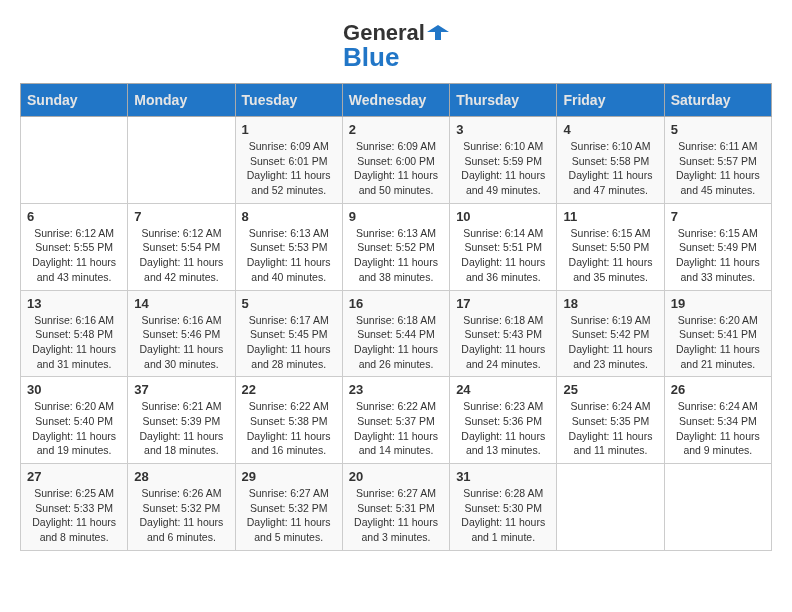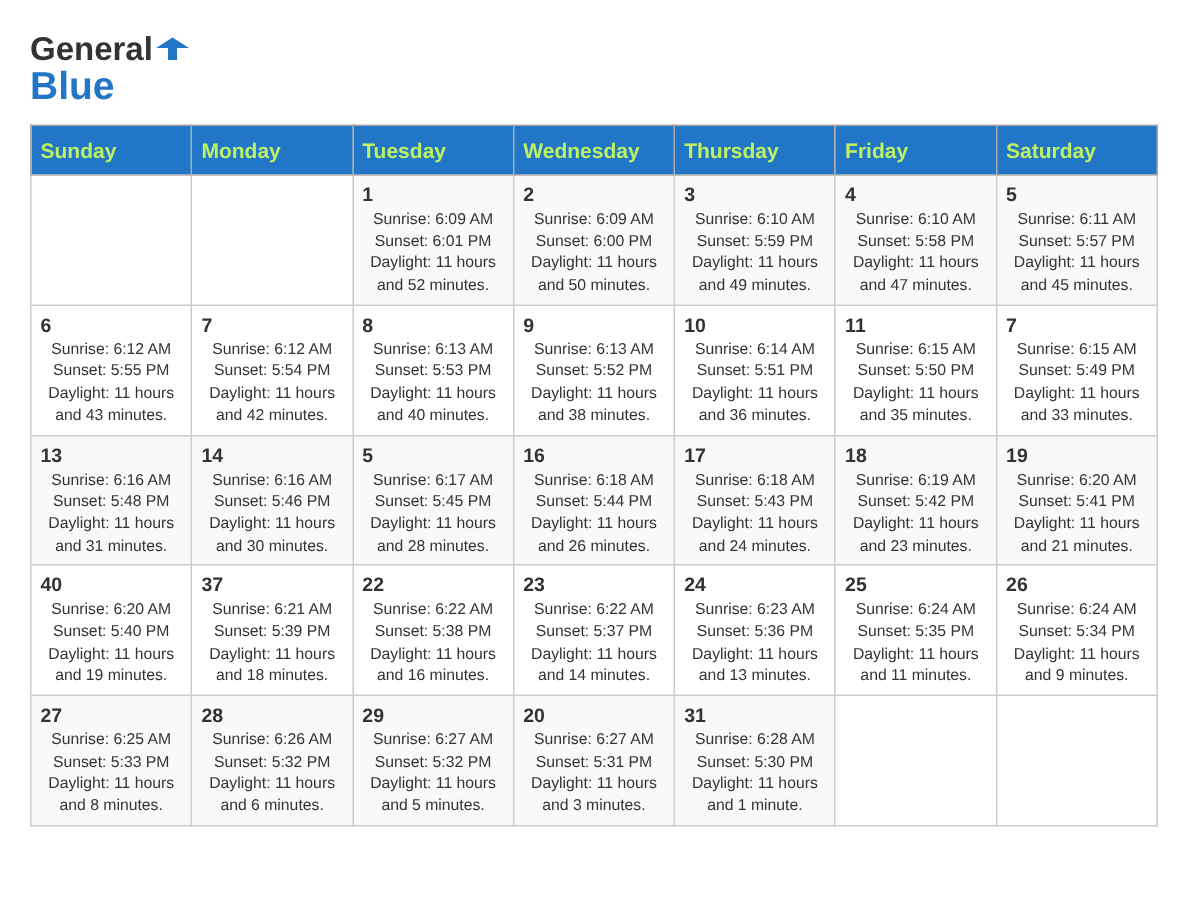--- a/index.html
+++ b/index.html
@@ -5,21 +5,21 @@
     * { margin: 0; padding: 0; box-sizing: border-box; }
     body {
       font-family: Arial, sans-serif;
       background: #fff;
       width: 792px;
       min-height: 612px;
       padding: 20px;
     }
     .header {
       display: flex;
-      justify-content: flex-start;
+      justify-content: center;
       align-items: flex-start;
       margin-bottom: 10px;
     }
     .logo {
       display: flex;
       flex-direction: column;
       align-items: flex-start;
     }
     .title-area {
       text-align: right;
@@ -33,21 +33,21 @@
       font-size: 16px;
       color: #555;
     }
     table {
       width: 100%;
       border-collapse: collapse;
       table-layout: fixed;
     }
     thead tr th {
       background-color: #2176c7;
-      color: #bef264;
+      color: #e5e5e5;
       text-align: left;
       padding: 8px 6px;
       font-size: 14px;
       font-weight: bold;
       border: 1px solid #aaa;
     }
     tbody tr td {
       vertical-align: top;
       padding: 5px 6px;
       font-size: 11px;
@@ -262,21 +262,21 @@
           <span class="day-num">19</span>
         <div class="day-info">
           Sunrise: 6:20 AM<br>
           Sunset: 5:41 PM<br>
           Daylight: 11 hours and 21 minutes.
         </div>
         </td>
       </tr>
       <tr>
         <td>
-          <span class="day-num">40</span>
+          <span class="day-num">30</span>
         <div class="day-info">
           Sunrise: 6:20 AM<br>
           Sunset: 5:40 PM<br>
           Daylight: 11 hours and 19 minutes.
         </div>
         </td>
         <td>
           <span class="day-num">37</span>
         <div class="day-info">
           Sunrise: 6:21 AM<br>

